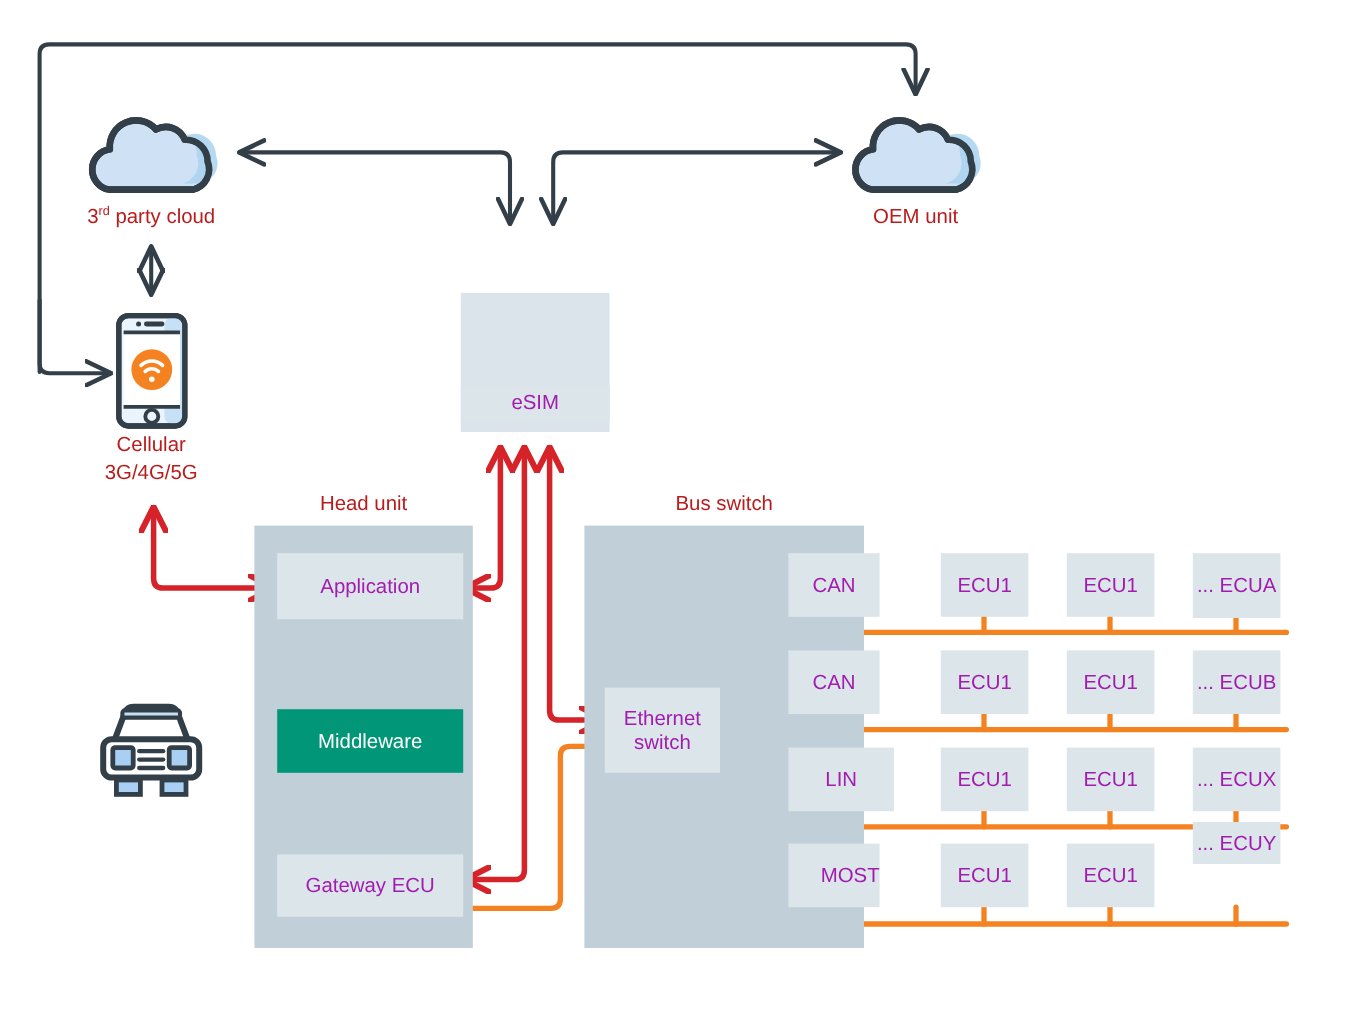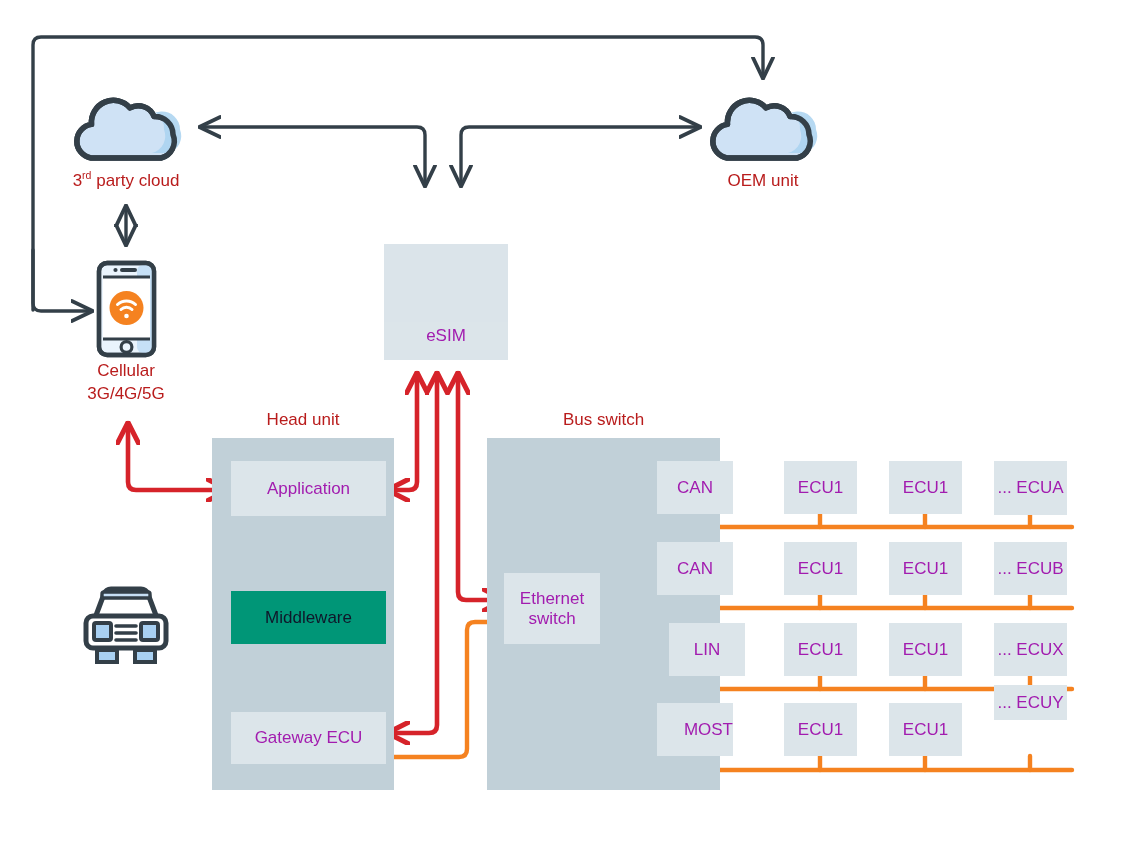--- a/index.html
+++ b/index.html
@@ -4,21 +4,21 @@
 <style>
   html,body{margin:0;padding:0;background:#ffffff;}
   body{width:1132px;height:851px;font-family:"Liberation Sans",sans-serif;color:#2e3a43;}
   #stage{position:relative;width:1132px;height:851px;overflow:hidden;background:#fff;}
   svg.layer{position:absolute;left:0;top:0;width:1132px;height:851px;overflow:visible;}
   .lbl{position:absolute;font-family:"Liberation Sans",sans-serif;color:#b91c1c;white-space:pre;}
   .caption{font-size:17px;text-align:center;}
   .panel{position:absolute;background:#c1d0d8;}
   .node{position:absolute;background:#dce5ea;display:flex;align-items:center;justify-content:center;
         text-align:center;font-size:17px;color:#a21caf;line-height:1.15;}
-  .node.teal{background:#009677;color:#0f172a;}
+  .node.teal{background:#009677;color:#ffffff;}
   .tcb{position:absolute;background:#dbe4ea;}
   sup{font-size:0.62em;vertical-align:super;line-height:0;}
 </style>
 </head>
 <body>
 
 <div id="stage">
 
   <svg class="layer" viewBox="0 0 1132 851">
     <defs>
@@ -174,21 +174,21 @@
     <span>Ethernet</span>
     <span>switch</span>
   </div>
 
   <div class="node" style="left:657px;top:461px;width:76px;height:53px;">
     <span>CAN</span>
   </div>
   <div class="node" style="left:657px;top:542px;width:76px;height:53px;">
     <span>CAN</span>
   </div>
-  <div class="node" style="left:657px;top:623px;width:76px;height:53px;margin-left:12px;">
+  <div class="node" style="left:657px;top:623px;width:88px;height:53px;">
     <span>LIN</span>
   </div>
   <div class="node" style="left:657px;top:703px;width:76px;height:53px;justify-content:flex-end;">
     <span>MOST</span>
   </div>
 
   <div class="node" style="left:784px;top:461px;width:73px;height:53px;">
     <span>ECU1</span>
     </div>
   <div class="node" style="left:889px;top:461px;width:73px;height:53px;">

